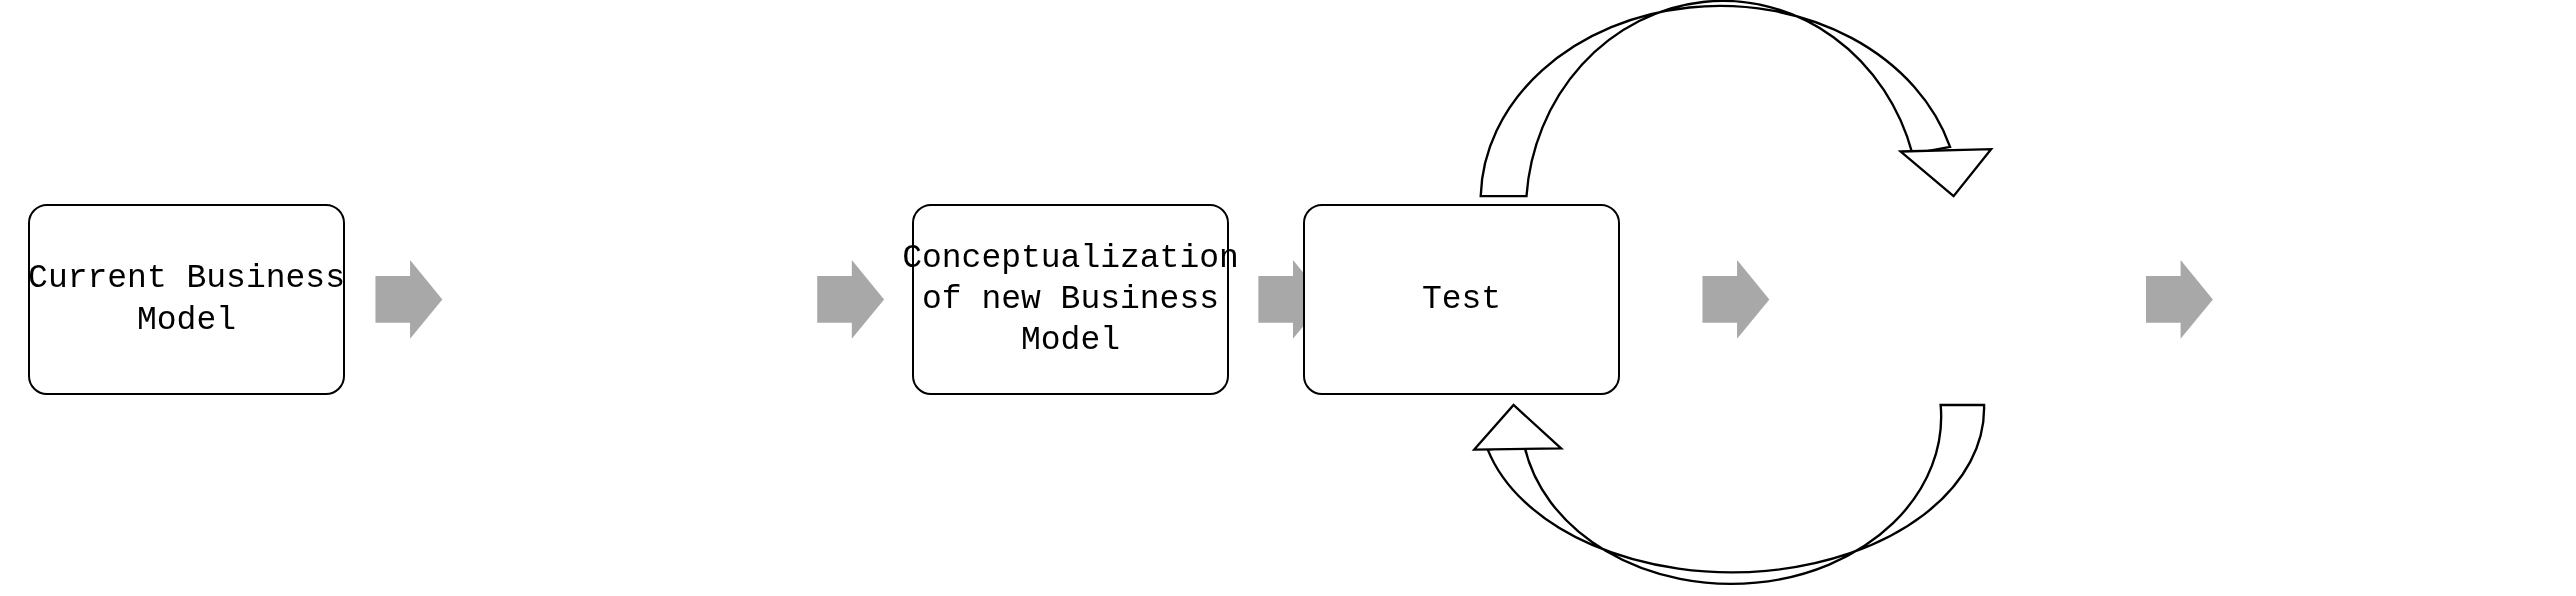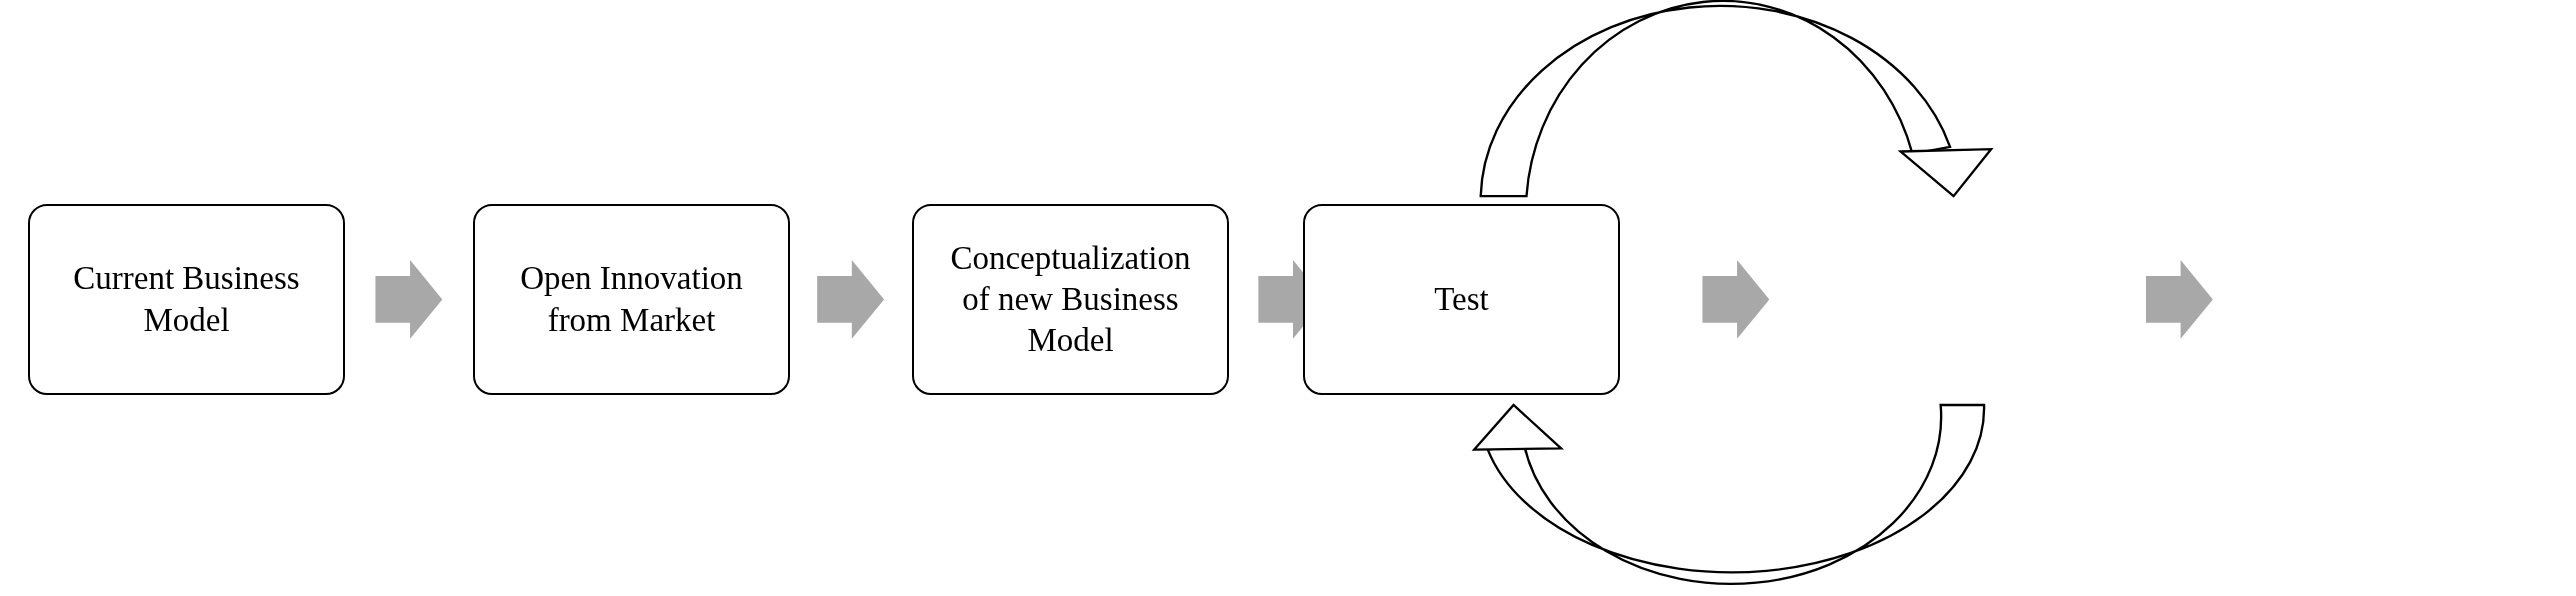--- a/index.html
+++ b/index.html
@@ -1,21 +1,21 @@
 <!DOCTYPE html>
 <html style="font-size:9.4px"><head>
 <meta charset="utf-8">
 <style>
   html, body { margin: 0; padding: 0; background: #ffffff; }
   .canvas {
     position: relative;
     width: 2576px;
     height: 597px;
     background: #ffffff;
-    font-family: Liberation Serif, serif;
+    font-family: Liberation Mono, monospace;
     overflow: hidden;
   }
   .arrows-layer {
     position: absolute;
     left: 0; top: 0;
     width: 2576px; height: 597px;
   }
   .flow-arrow { fill: #a8a8a8; stroke: none; }
   .loop-band, .loop-head {
     fill: #ffffff;
@@ -62,24 +62,20 @@
 
     <path class="loop-band" d="M 3382 690 A 430 280 0 0 1 2536 766 L 2598 758 A 358 285 0 0 0 3308 690 Z" fill="#ffffff"></path>
     <polygon class="loop-head" points="2513,766 2661,764 2580,690" fill="#ffffff"></polygon>
   </svg>
 
   <div class="step-box" style="left:28px">
     <span>Current Business</span>
     <span>Model</span>
   </div>
 
-  <div class="step-box" style="left:473px">
-    <span>Open Innovation</span>
-    <span>from Market</span>
-  </div>
 
   <div class="step-box" style="left:912px">
     <span>Conceptualization</span>
     <span>of new Business</span>
     <span>Model</span>
   </div>
 
   <div class="step-box" style="left:1303px">
     <span>Test</span>
   </div>

